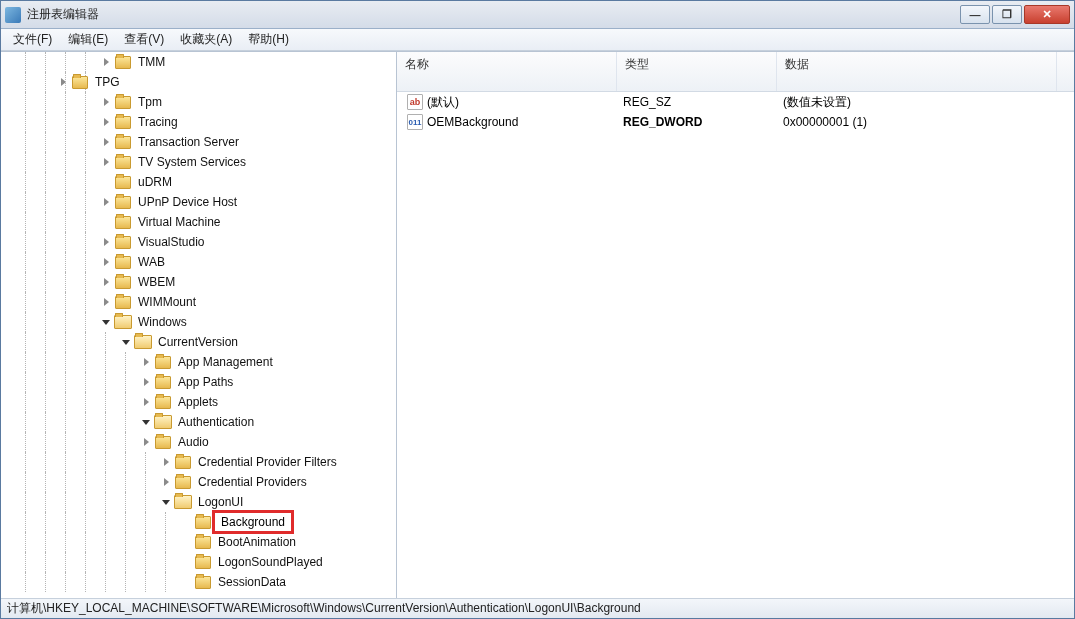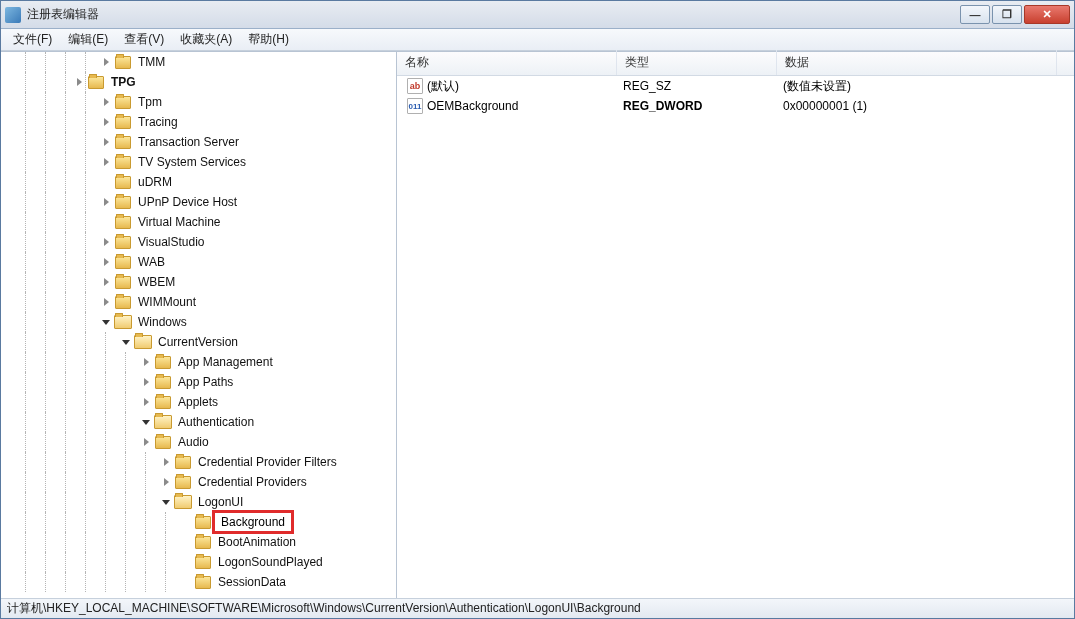--- a/index.html
+++ b/index.html
@@ -24,21 +24,21 @@
 .tog.open::before{border-top:5px solid #333;border-left:4px solid transparent;border-right:4px solid transparent;}
 .fld{width:16px;height:13px;margin:0 4px;background:linear-gradient(#fce79b,#e7b94f);border:1px solid #c99a30;border-radius:1px;position:relative;flex:none;}
 .fld::before{content:"";position:absolute;left:0;top:-3px;width:6px;height:3px;background:#e7b94f;border:1px solid #c99a30;border-bottom:none;border-radius:1px 1px 0 0;}
 .fldo{width:18px;height:14px;margin:0 3px;background:linear-gradient(#fff3c6,#f0cb70);border:1px solid #c99a30;border-radius:1px;position:relative;flex:none;}
 .fldo::before{content:"";position:absolute;left:0;top:-3px;width:6px;height:3px;background:#e7b94f;border:1px solid #c99a30;border-bottom:none;border-radius:1px 1px 0 0;}
 .lbl{color:#111;padding:1px 3px;}
 .hilite{border:3px solid #e02b2b;padding:2px 6px;margin-left:-3px;}
 .lines{position:absolute;left:0;top:0;bottom:0;pointer-events:none;}
 .vline{position:absolute;top:0;bottom:0;width:0;border-left:1px dotted #b5b5b5;}
 .listpane{flex:1;background:#fff;display:flex;flex-direction:column;}
-.listhdr{height:24px;background:linear-gradient(#fcfcfd,#edf1f6);border-bottom:1px solid #d2dae4;display:flex;align-items:flex-end;}
+.listhdr{height:40px;background:linear-gradient(#fcfcfd,#edf1f6);border-bottom:1px solid #d2dae4;display:flex;}
 .listhdr .col{padding:4px 8px;border-right:1px solid #dfe5ee;color:#333;}
 .listbody{flex:1;}
 .listrow{display:flex;align-items:center;height:20px;}
 .cell{padding:0 6px;}
 .vico{width:16px;height:16px;margin-left:4px;display:inline-flex;align-items:center;justify-content:center;border:1px solid #b0b0b0;background:#fff;border-radius:1px;font-size:9px;font-weight:bold;flex:none;}
 .vico.ab{color:#c0392b;}
 .vico.dw{color:#2a5cb0;font-size:8px;}
 .statusbar{height:20px;background:linear-gradient(#f3f6fa,#e3e9f1);border-top:1px solid #c6d0dc;display:flex;align-items:center;padding:0 6px;color:#222;}
 .watermark{position:absolute;right:6px;bottom:26px;text-align:right;color:#bcbcbc;font-family:Arial;pointer-events:none;}
 .watermark .big{font-size:26px;font-weight:bold;letter-spacing:1px;}
@@ -74,21 +74,21 @@
             <div class="lines">
               <div class="vline" style="left: 24px;"></div>
               <div class="vline" style="left: 44px;"></div>
               <div class="vline" style="left: 64px;"></div>
               <div class="vline" style="left: 84px;"></div>
             </div>
             <span class="tog closed"></span>
             <span class="fld"></span>
             <span class="lbl">TMM</span>
           </div>
-          <div class="treerow" style="padding-left: 73px; font-weight: bold;">
+          <div class="treerow" style="padding-left: 57px;">
             <div class="lines">
               <div class="vline" style="left: 24px;"></div>
               <div class="vline" style="left: 44px;"></div>
               <div class="vline" style="left: 64px;"></div>
               <div class="vline" style="left: 84px;"></div>
             </div>
             <span class="tog closed"></span>
             <span class="fld"></span>
             <span class="lbl">TPG</span>
           </div>

